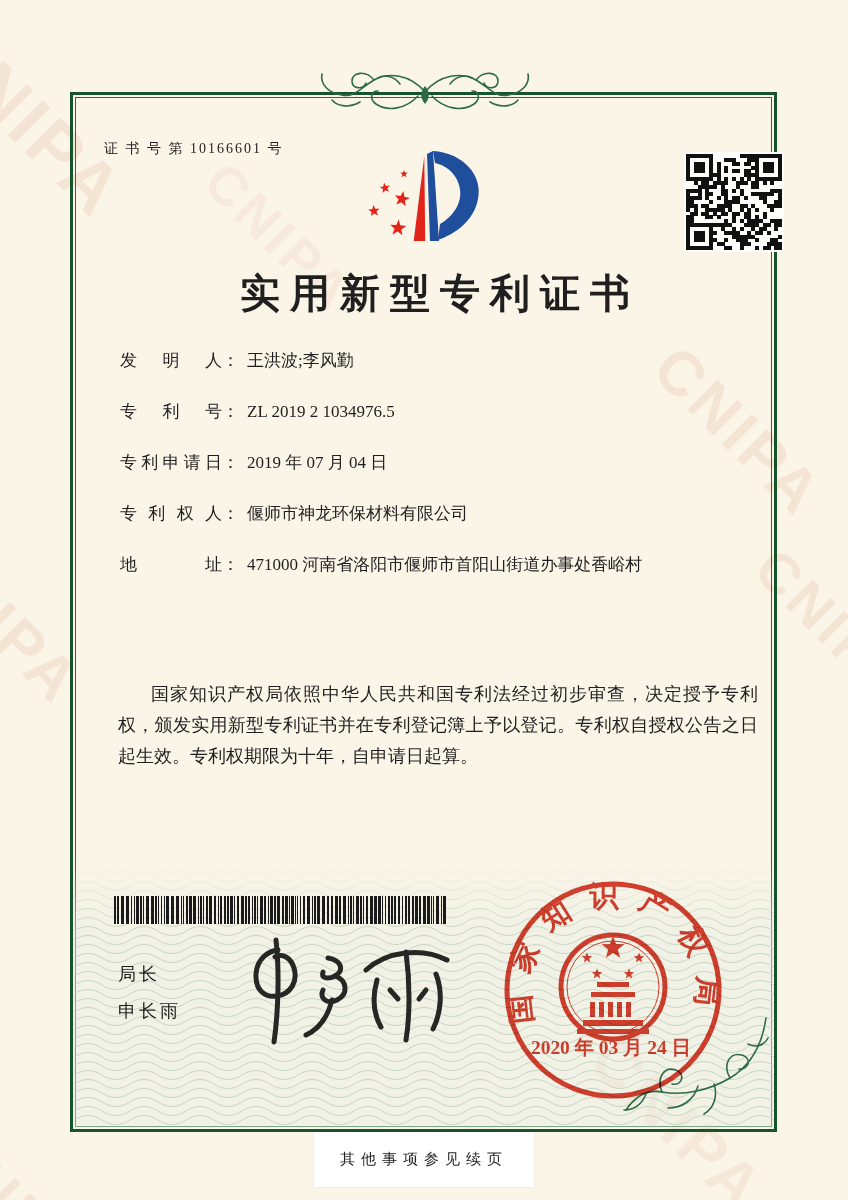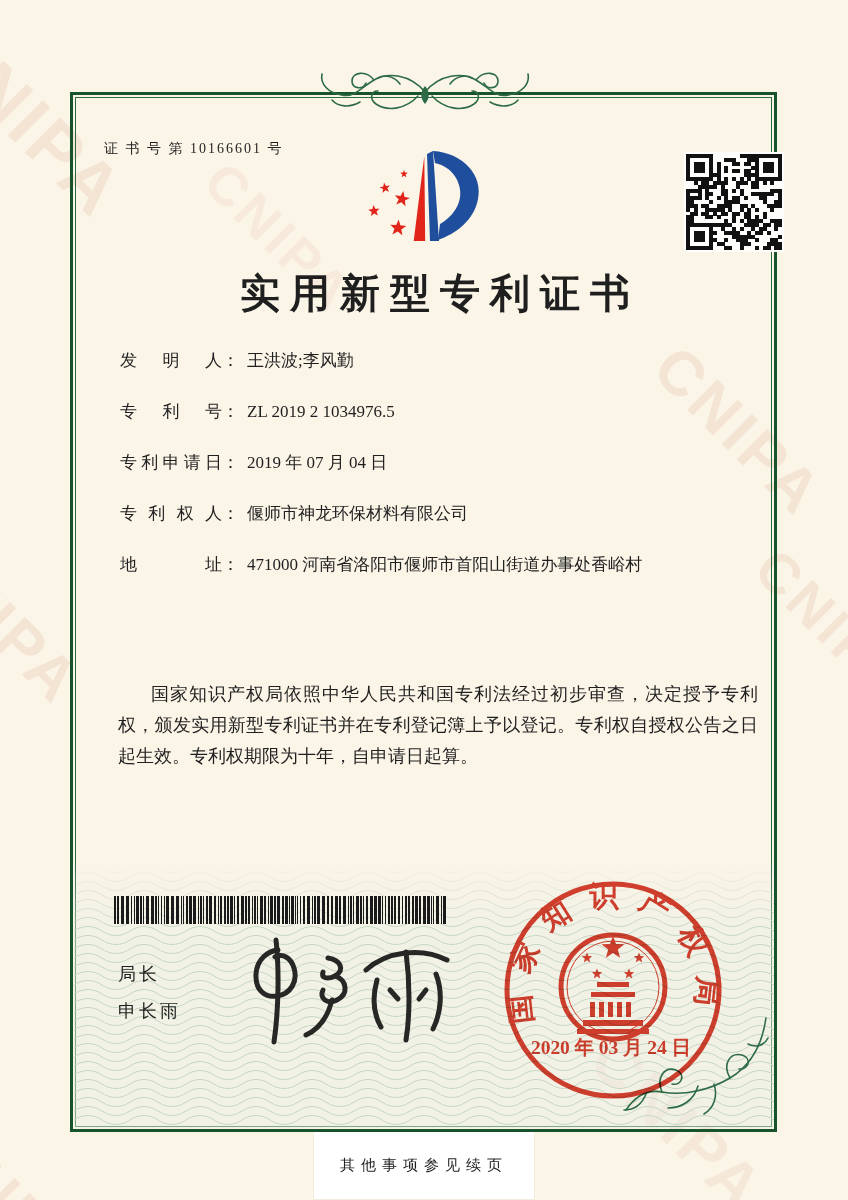--- a/index.html
+++ b/index.html
@@ -30,21 +30,21 @@
   .gpair2{position:absolute;left:336px;top:0;}
   .paras{position:absolute;left:118px;top:679px;width:640px;font-size:18px;line-height:31px;text-align:justify;}
   .paras p{margin:0;text-indent:33px;}
   .barcode{position:absolute;left:114px;top:896px;}
   .sig-block{position:absolute;left:118px;top:962px;font-size:18px;letter-spacing:3px;}
   .sig-block .line{margin-bottom:13px;}
   .signature{position:absolute;left:240px;top:936px;}
   .seal{position:absolute;left:497px;top:874px;mix-blend-mode:multiply;opacity:.95;}
   .page-info{position:absolute;left:0;top:1136px;width:848px;text-align:center;font-size:14.5px;letter-spacing:3px;}
   .cont-note{position:absolute;left:0;top:1132px;width:848px;text-align:center;}
-  .cont-note span{display:inline-block;background:#ffffff;padding:24px 26px;font-size:15px;letter-spacing:6px;
+  .cont-note span{display:inline-block;background:#ffffff;padding:18px 26px;font-size:15px;letter-spacing:6px;
                   box-shadow:0 0 0 1px rgba(0,0,0,0.03);}
 </style>
 </head>
 <body>
 
 <div class="page">
 
   <span class="wm" style="left:-28px;top:6px;font-size:72px;">CNIPA</span>
   <span class="wm" style="left:236px;top:150px;font-size:54px;color:rgba(213,140,115,0.10);">CNIPA</span>
   <span class="wm" style="left:690px;top:332px;font-size:62px;">CNIPA</span>

